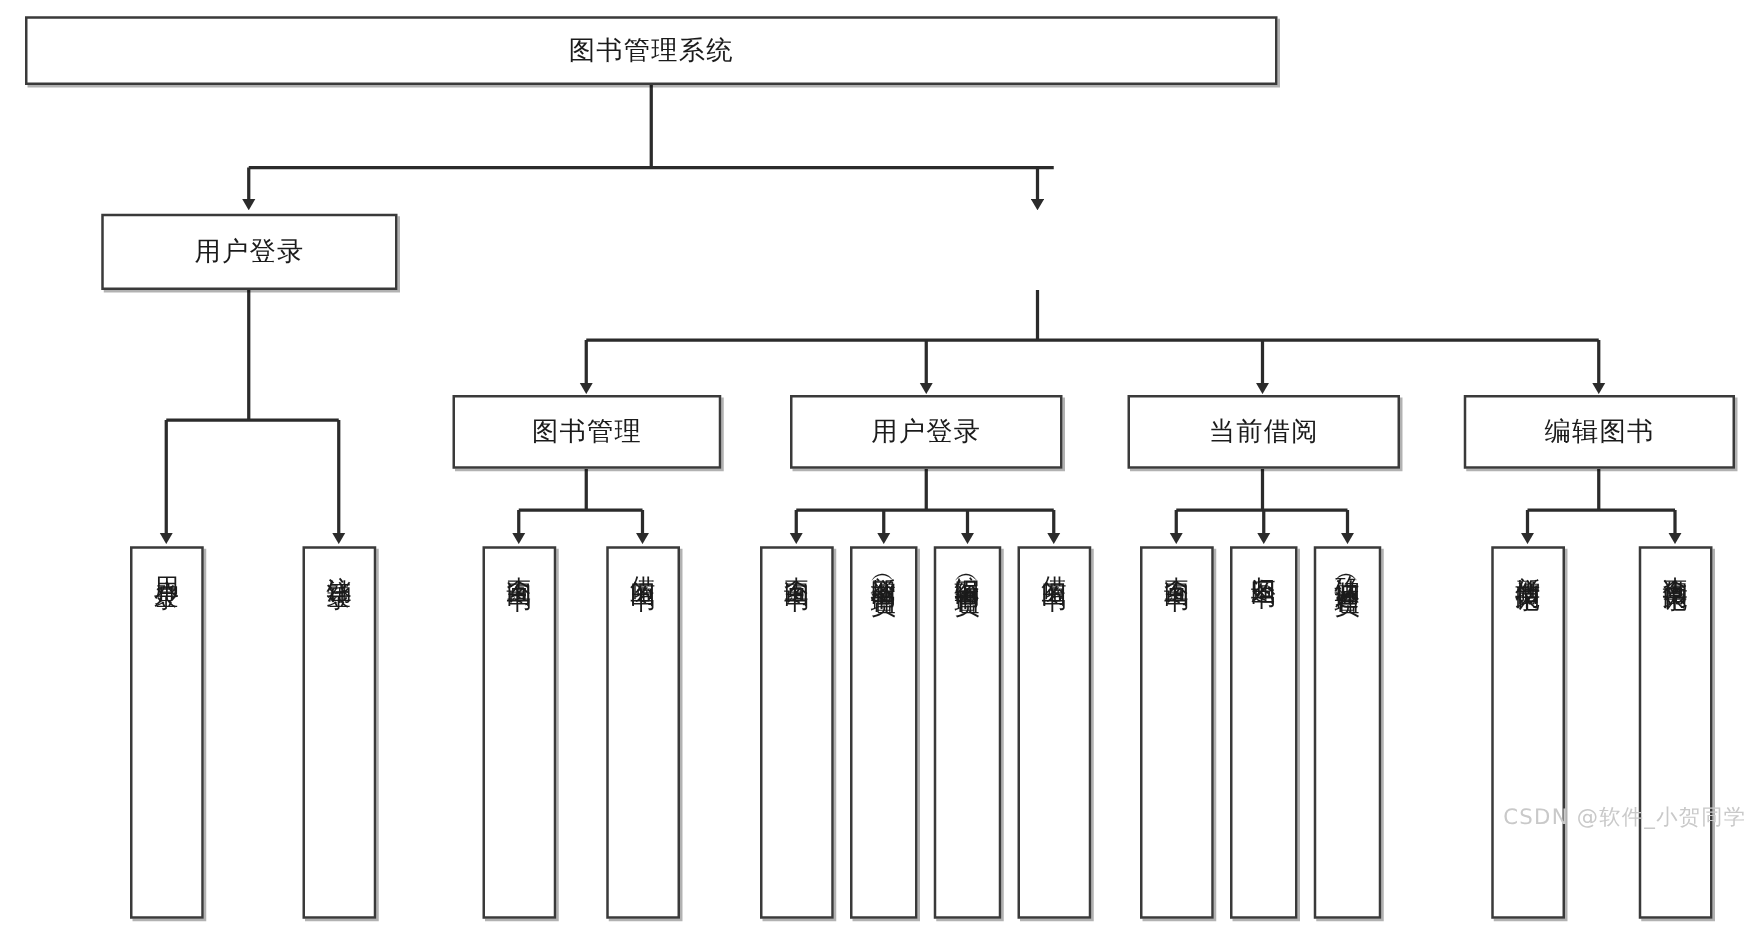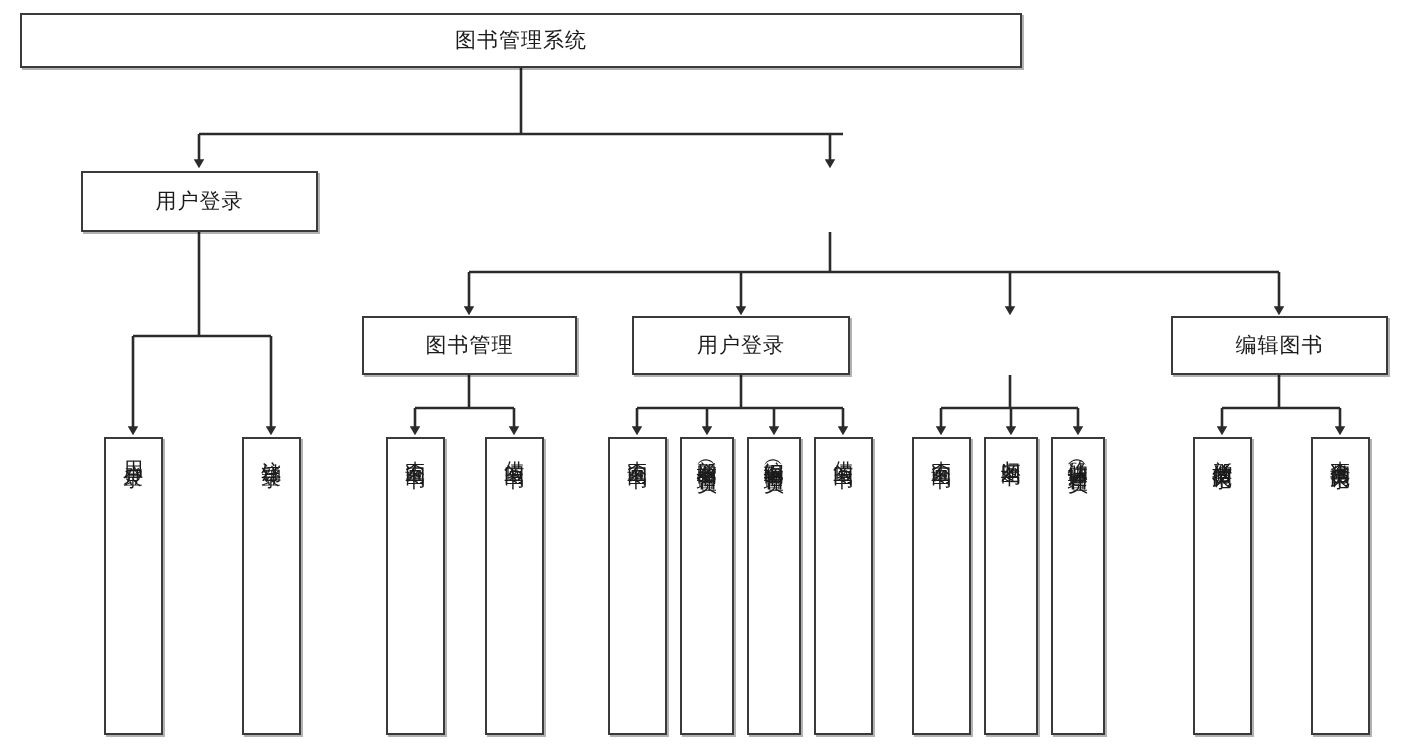--- a/index.html
+++ b/index.html
@@ -124,20 +124,23 @@
 
 
   <div class="node" style="left:362px;top:316px;width:215px;height:59px;">
     <span class="lbl">图书管理</span>
   </div>
 
   <div class="node" style="left:632px;top:316px;width:218px;height:59px;">
     <span class="lbl">用户登录</span>
   </div>
 
+  <div class="node" style="left:902px;top:316px;width:218px;height:59px;">
+    <span class="lbl">当前借阅</span>
+  </div>
 
   <div class="node" style="left:1171px;top:316px;width:217px;height:59px;">
     <span class="lbl">编辑图书</span>
   </div>
 
   <div class="node leaf" style="left:104px;top:437px;width:59px;height:298px;">
     <span class="lbl">用户登录</span>
   </div>
 
   <div class="node leaf" style="left:242px;top:437px;width:59px;height:298px;">
@@ -181,14 +184,15 @@
   </div>
 
   <div class="node leaf tall" style="left:1193px;top:437px;width:59px;height:298px;">
     <span class="lbl">新增借阅记录</span>
   </div>
 
   <div class="node leaf tall" style="left:1311px;top:437px;width:59px;height:298px;">
     <span class="lbl">查询借阅记录</span>
   </div>
 
+  <div id="watermark">CSDN @软件_小贺同学</div>
 
 </div>
 
 </body></html>

